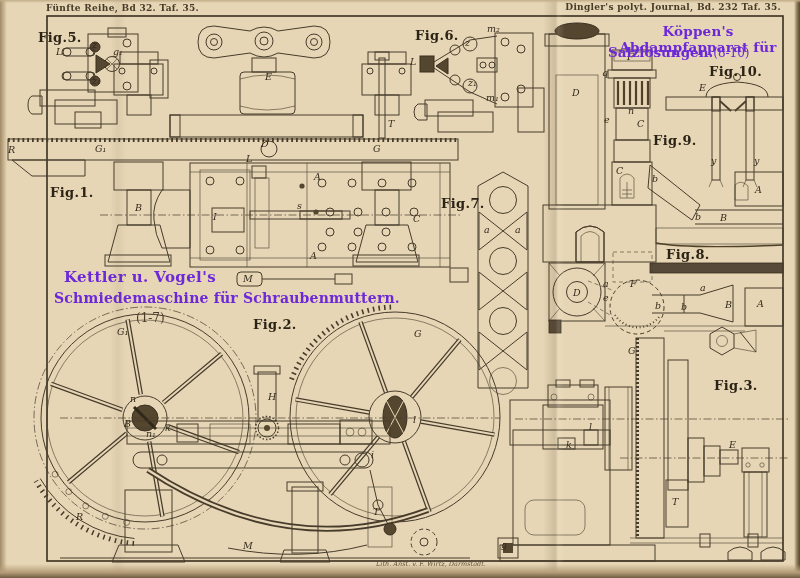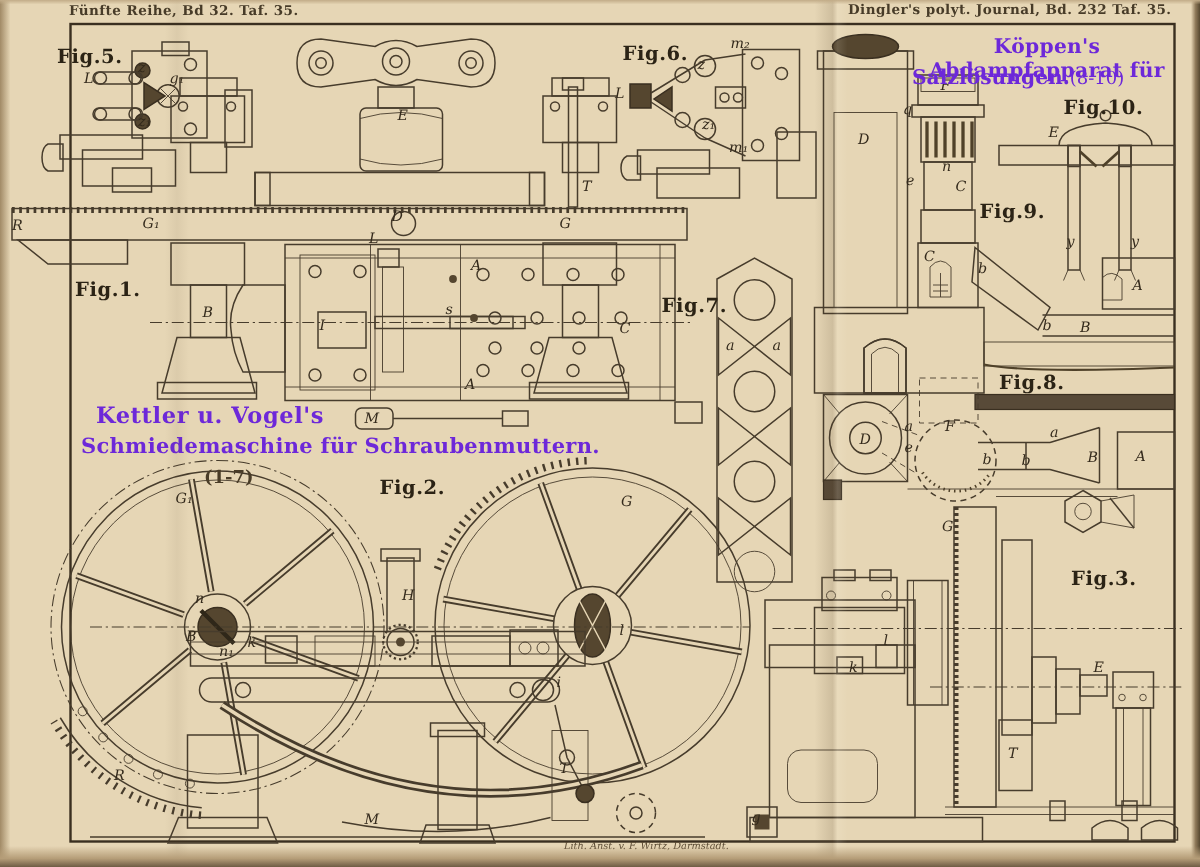--- a/index.html
+++ b/index.html
@@ -13,21 +13,21 @@
   .edge.top{left:0;top:0;width:800px;height:3px;background:linear-gradient(180deg,#c2ac88,rgba(194,172,136,0));}
   .crease{position:absolute;top:0;height:578px;pointer-events:none;}
   .crease.c1{left:543px;width:22px;background:linear-gradient(90deg,rgba(80,62,38,0),rgba(80,62,38,.16) 55%,rgba(255,250,235,.12) 70%,rgba(80,62,38,0));}
   .crease.c2{left:110px;width:16px;background:linear-gradient(90deg,rgba(80,62,38,0),rgba(80,62,38,.07),rgba(80,62,38,0));}
   .hdr{position:absolute;font-size:9px;letter-spacing:.3px;color:#473b28;font-weight:bold;}
   .hdr.l{left:46px;top:3px;}
   .hdr.r{right:19px;top:2px;}
   .title{position:absolute;font-weight:bold;color:#6d28d9;}
   .t-l1{left:64px;top:268px;font-size:15px;letter-spacing:.4px;}
   .t-l2{left:54px;top:290px;font-size:14px;letter-spacing:.2px;}
-  .t-l3{left:136px;top:311px;font-size:12px;font-weight:bold;color:#4a3d28;}
+  .t-l3{left:136px;top:311px;font-size:12px;font-weight:normal;color:#4a3d28;}
   .t-r{left:608px;top:23px;width:180px;text-align:center;font-size:13.5px;letter-spacing:.2px;}
   .t-r2{left:608px;top:44px;width:180px;text-align:left;font-size:13.5px;}
   .t-r2 .rng{font-weight:normal;font-size:12px;}
   .credit{position:absolute;left:376px;top:560px;font-size:6.5px;font-style:italic;color:#5a4a33;}
   svg text{font-family:"DejaVu Serif",serif;}
   text.pl{font-style:italic;font-size:9.5px;fill:#342a1c;}
   text.figlab{font-weight:bold;font-size:13px;fill:#2b2315;letter-spacing:.4px;}
   .ln{stroke:#473c2c;fill:none;stroke-width:1;}
   .thin{stroke-width:.6;}
   .dk{fill:#55462f;}

